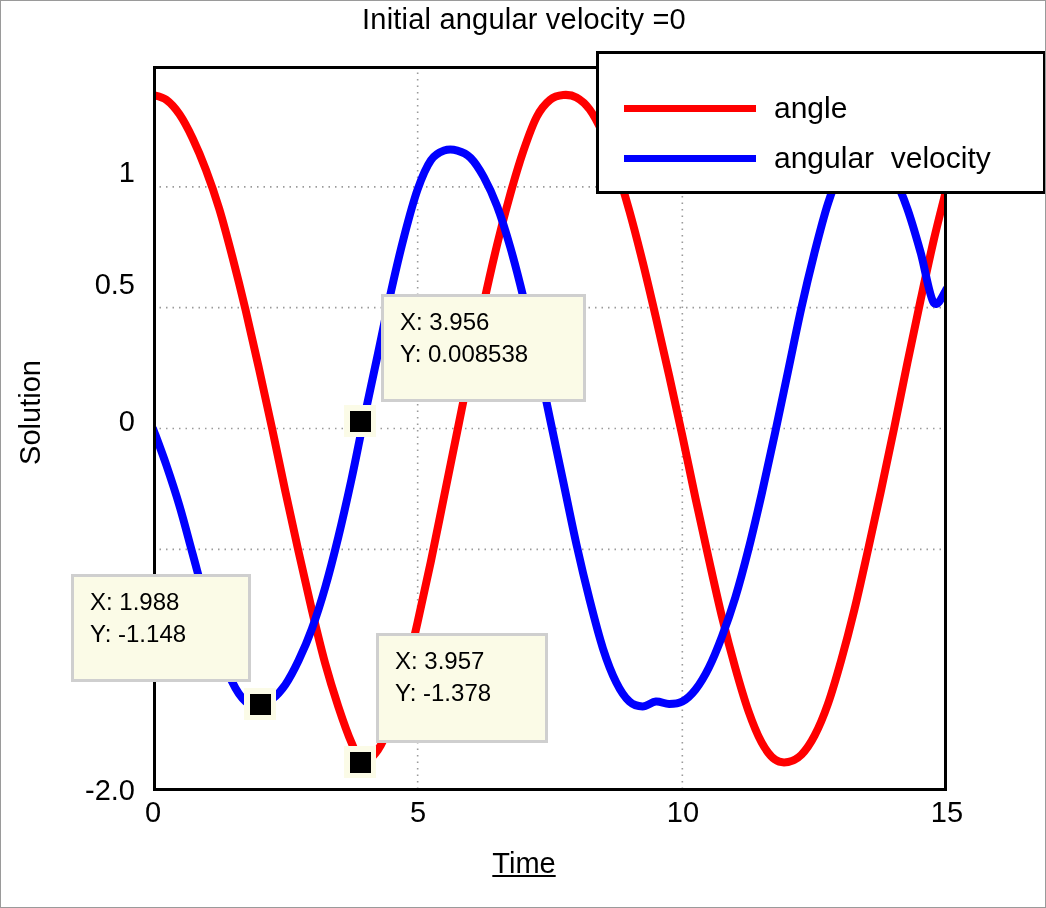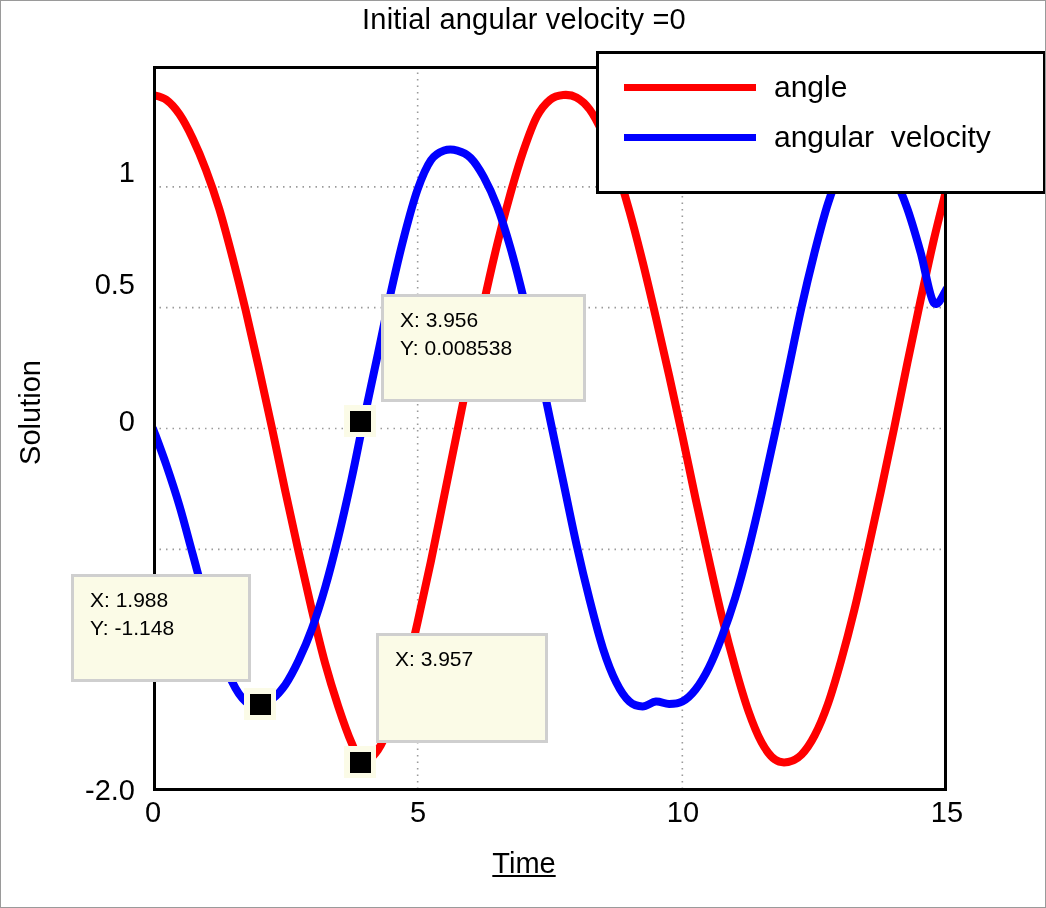--- a/index.html
+++ b/index.html
@@ -11,28 +11,28 @@
   #y-axis-label{position:absolute;left:-61px;top:395px;width:180px;text-align:center;
                 font-size:29px;color:#000;transform:rotate(-90deg);}
   #x-axis-label{position:absolute;left:0;top:846px;width:1046px;text-align:center;
                 font-size:29px;color:#000;text-decoration:underline;}
   #plot-area{position:absolute;left:152px;top:65px;width:794px;height:725px;}
   #plot-svg{position:absolute;left:0;top:0;}
   .ytick{position:absolute;text-align:right;width:120px;font-size:29px;color:#000;}
   .xtick{position:absolute;text-align:center;width:120px;font-size:29px;color:#000;}
   #legend{position:absolute;left:595px;top:50px;width:450px;height:143px;
           background:#fff;border:3px solid #000;box-sizing:border-box;
-          display:flex;flex-direction:column;justify-content:flex-start;
+          display:flex;flex-direction:column;justify-content:flex-end;
           padding:8px 0 8px 0;}
   .legend-entry{display:flex;align-items:center;height:50px;}
   .legend-swatch{width:132px;height:7px;margin-left:25px;margin-right:18px;flex:none;}
   .legend-text{font-size:30px;color:#000;white-space:pre;}
   .datatip{position:absolute;background:#fbfbe7;border:3px solid #cfcfcf;
            padding:9px 14px 11px 16px;box-sizing:border-box;}
-  .datatip div{font-size:21px;color:#000;line-height:1.32;white-space:pre;}
+  .datatip div{font-size:24px;color:#000;line-height:1.32;white-space:pre;}
   .marker{position:absolute;background:#fbfbe7;display:flex;align-items:center;
           justify-content:center;}
   .marker i{display:block;background:#000;}
 </style>
 </head>
 <body>
 
 <div id="figure" style="border-color: rgb(154, 154, 154);">
 
   <div id="plot-title">Initial angular velocity =0</div>
@@ -97,18 +97,19 @@
   <div class="datatip" style="left:70px;top:573px;width:180px;height:108px;">
     <div>X: 1.988</div>
     <div>Y: -1.148</div>
   </div>
   <div class="marker" style="left:243px;top:687px;width:32px;height:32px;">
       <i style="width:21px;height:21px;"></i>
     </div>
 
   <div class="datatip" style="left:375px;top:632px;width:172px;height:110px;">
     <div>X: 3.957</div>
+    <div>Y: -1.378</div>
   </div>
   <div class="marker" style="left:343px;top:745px;width:32px;height:32px;">
       <i style="width:21px;height:21px;"></i>
     </div>
 
 </div>
 
 </body></html>

